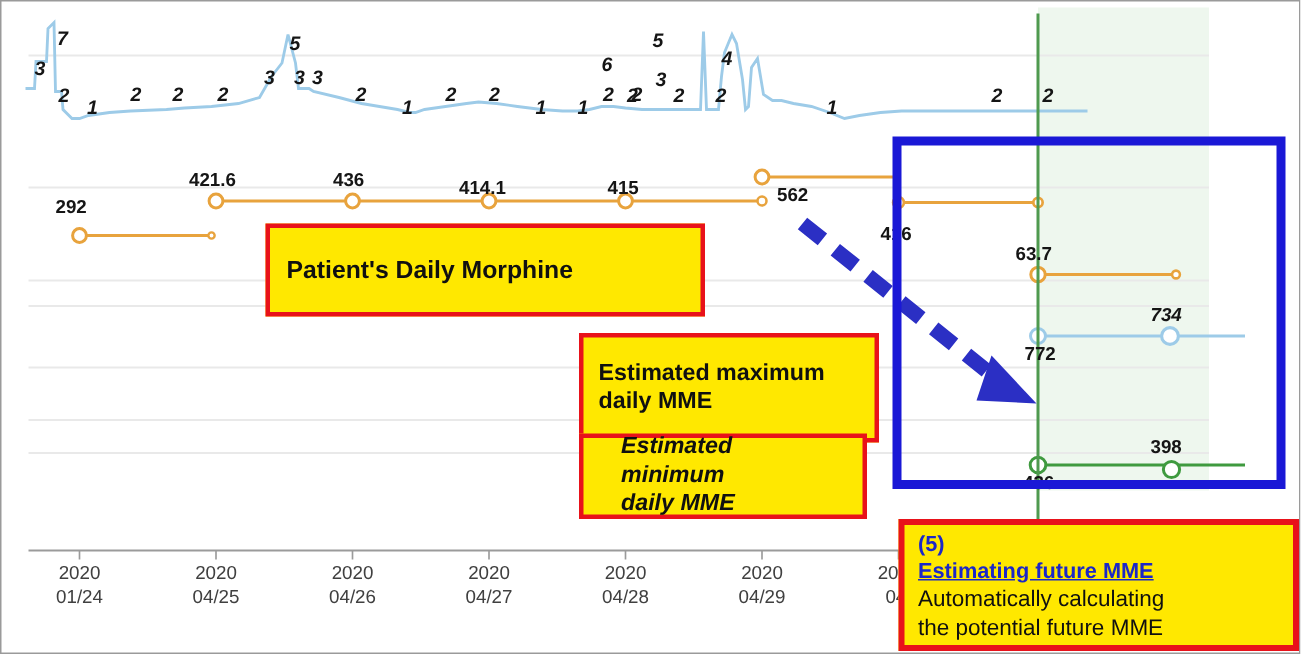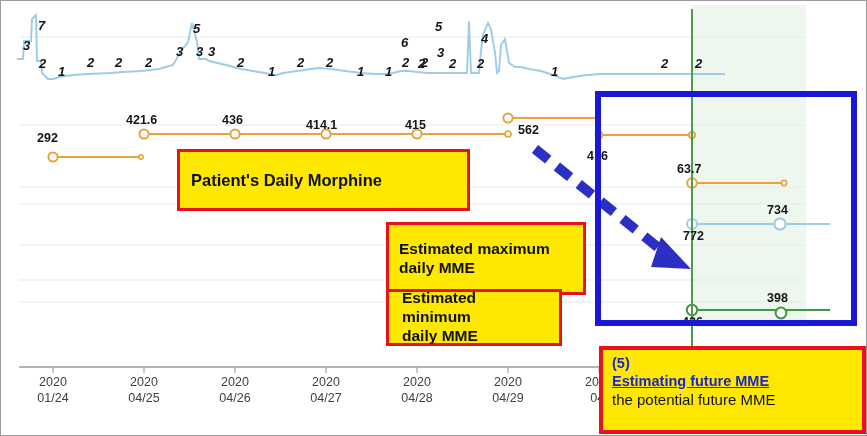--- a/index.html
+++ b/index.html
@@ -21,21 +21,21 @@
   }
   
   .callout{
     position:absolute;background:#ffe800;border:3px solid #e8121a;
     box-sizing:border-box;color:#101010;font-weight:bold;
     display:flex;flex-direction:column;justify-content:center;
   }
   .callout span{display:block;line-height:1.22;}
   #callout-mme{left:176px;top:148px;width:293px;height:62px;font-size:16.5px;padding:0 11px;}
   #callout-max{left:385px;top:221px;width:200px;height:73px;font-size:15.5px;padding:0 10px;}
-  #callout-min{left:385px;top:288px;width:176px;height:57px;font-size:15.5px;padding:0 13px;}
+  #callout-min{left:385px;top:288px;width:192px;height:57px;font-size:15.5px;padding:0 25px;font-style:italic;}
   #callout-step{
     left:598px;top:345px;width:267px;height:88px;font-size:15px;
     padding:0 9px;border-width:4px;justify-content:flex-start;padding-top:5px;
   }
   #callout-step .step-title{
     color:#1b27c8;font-weight:bold;font-size:14.5px;margin-bottom:1px;
   }
   #callout-step .step-title u{text-decoration:underline;}
   #callout-step .step-body{font-weight:normal;font-size:15px;color:#101010;}
   
@@ -164,21 +164,21 @@
   <div class="val-label mme-label" style="left:36px;top:131px;">292</div>
   <div class="val-label mme-label" style="left:125px;top:113px;">421.6</div>
   <div class="val-label mme-label" style="left:221px;top:113px;">436</div>
   <div class="val-label mme-label" style="left:305px;top:118px;">414.1</div>
   <div class="val-label mme-label" style="left:404px;top:118px;">415</div>
   <div class="val-label mme-label" style="left:500px;top:123px;padding-left:17px;">562</div>
   <div class="val-label mme-label" style="left:586px;top:114px;margin-top:35px;">416</div>
 
   <div class="val-label mme-label" style="left:676px;top:162px;">63.7</div>
   <div class="val-label mme-label" style="left:682px;top:229px;">772</div>
-  <div class="val-label mme-label" style="left:766px;top:203px;">734</div>
+  <div class="val-label mme-label" style="left:766px;top:203px;font-style:italic;">734</div>
   <div class="val-label mme-label" style="left:681px;top:315px;">436</div>
   <div class="val-label mme-label" style="left:766px;top:291px;">398</div>
 
   <div class="axis-label" style="left:22px;top:374px;width:60px;">
     <div>2020</div>
     <div>01/24</div>
   </div>
   <div class="axis-label" style="left:113px;top:374px;width:60px;">
     <div>2020</div>
     <div>04/25</div>
@@ -218,16 +218,17 @@
   <div class="callout" id="callout-min">
     <span>Estimated minimum</span>
     <span>daily MME</span>
   </div>
 
   <div class="callout" id="callout-step">
     <span class="step-title">
       <span>(5)</span>
       <u>Estimating future MME</u>
     </span>
+    <span class="step-body">Automatically calculating</span>
     <span class="step-body">the potential future MME</span>
   </div>
 
 </div>
 
 </body></html>

